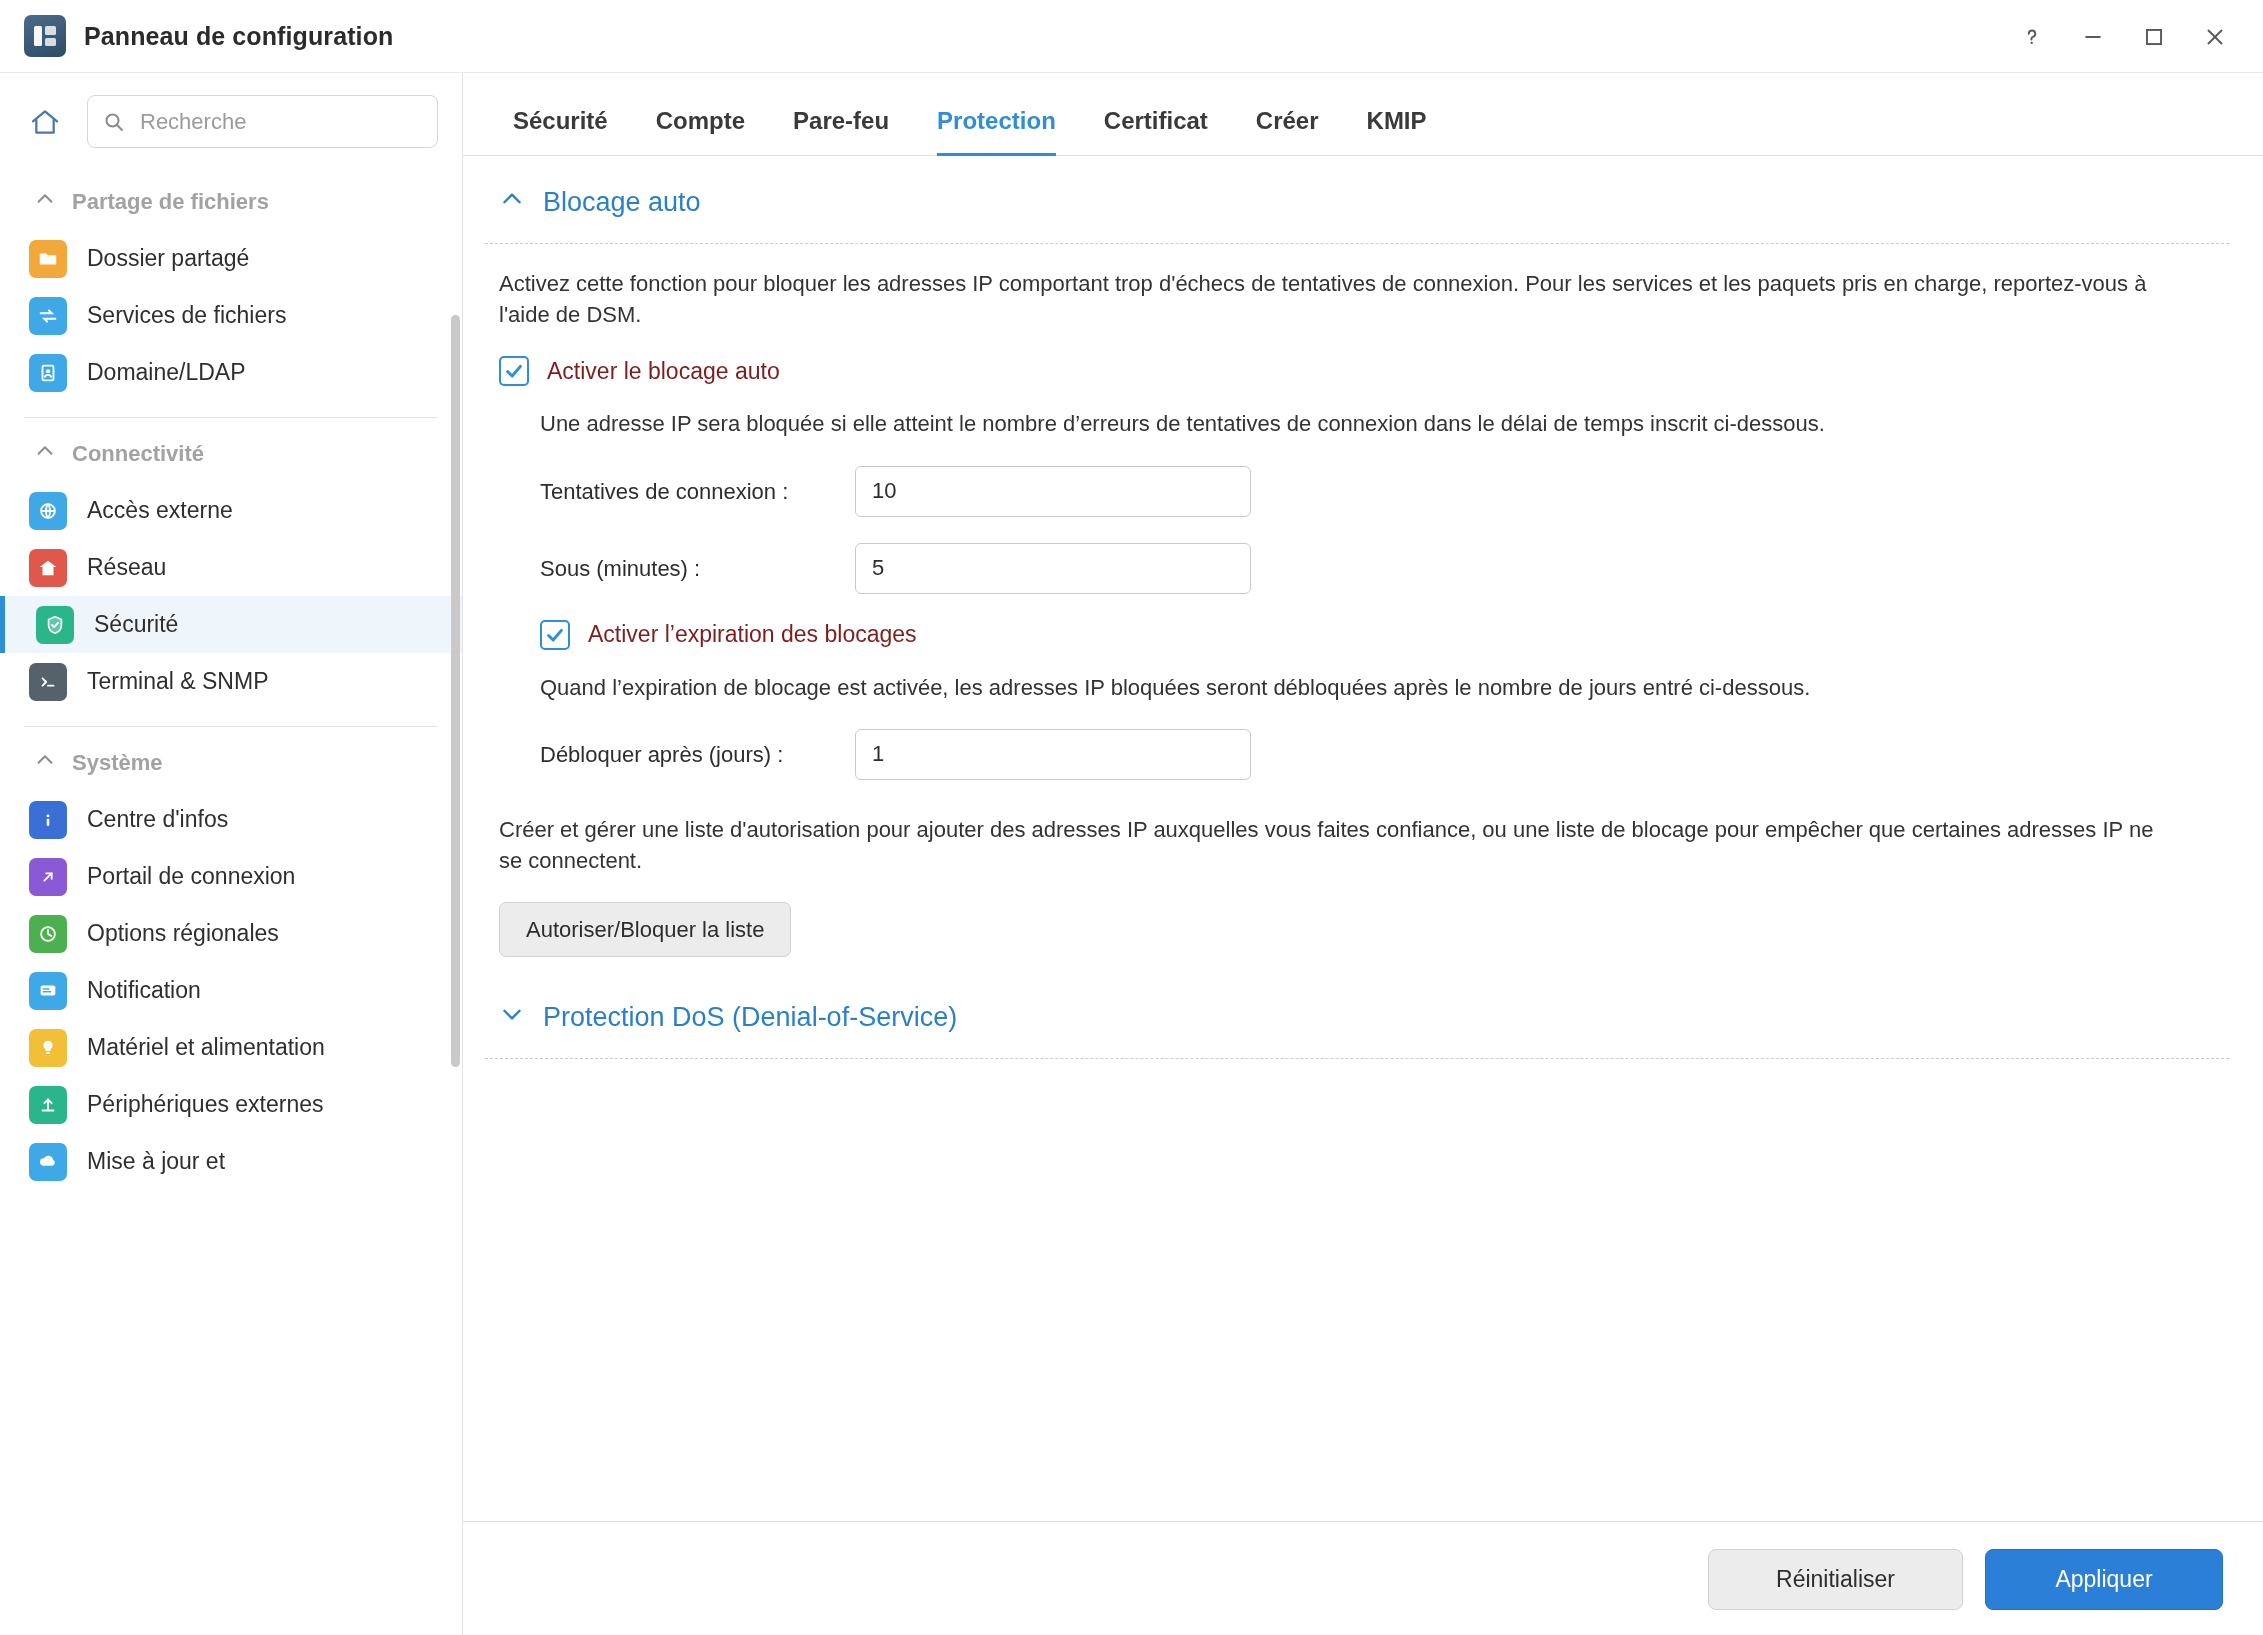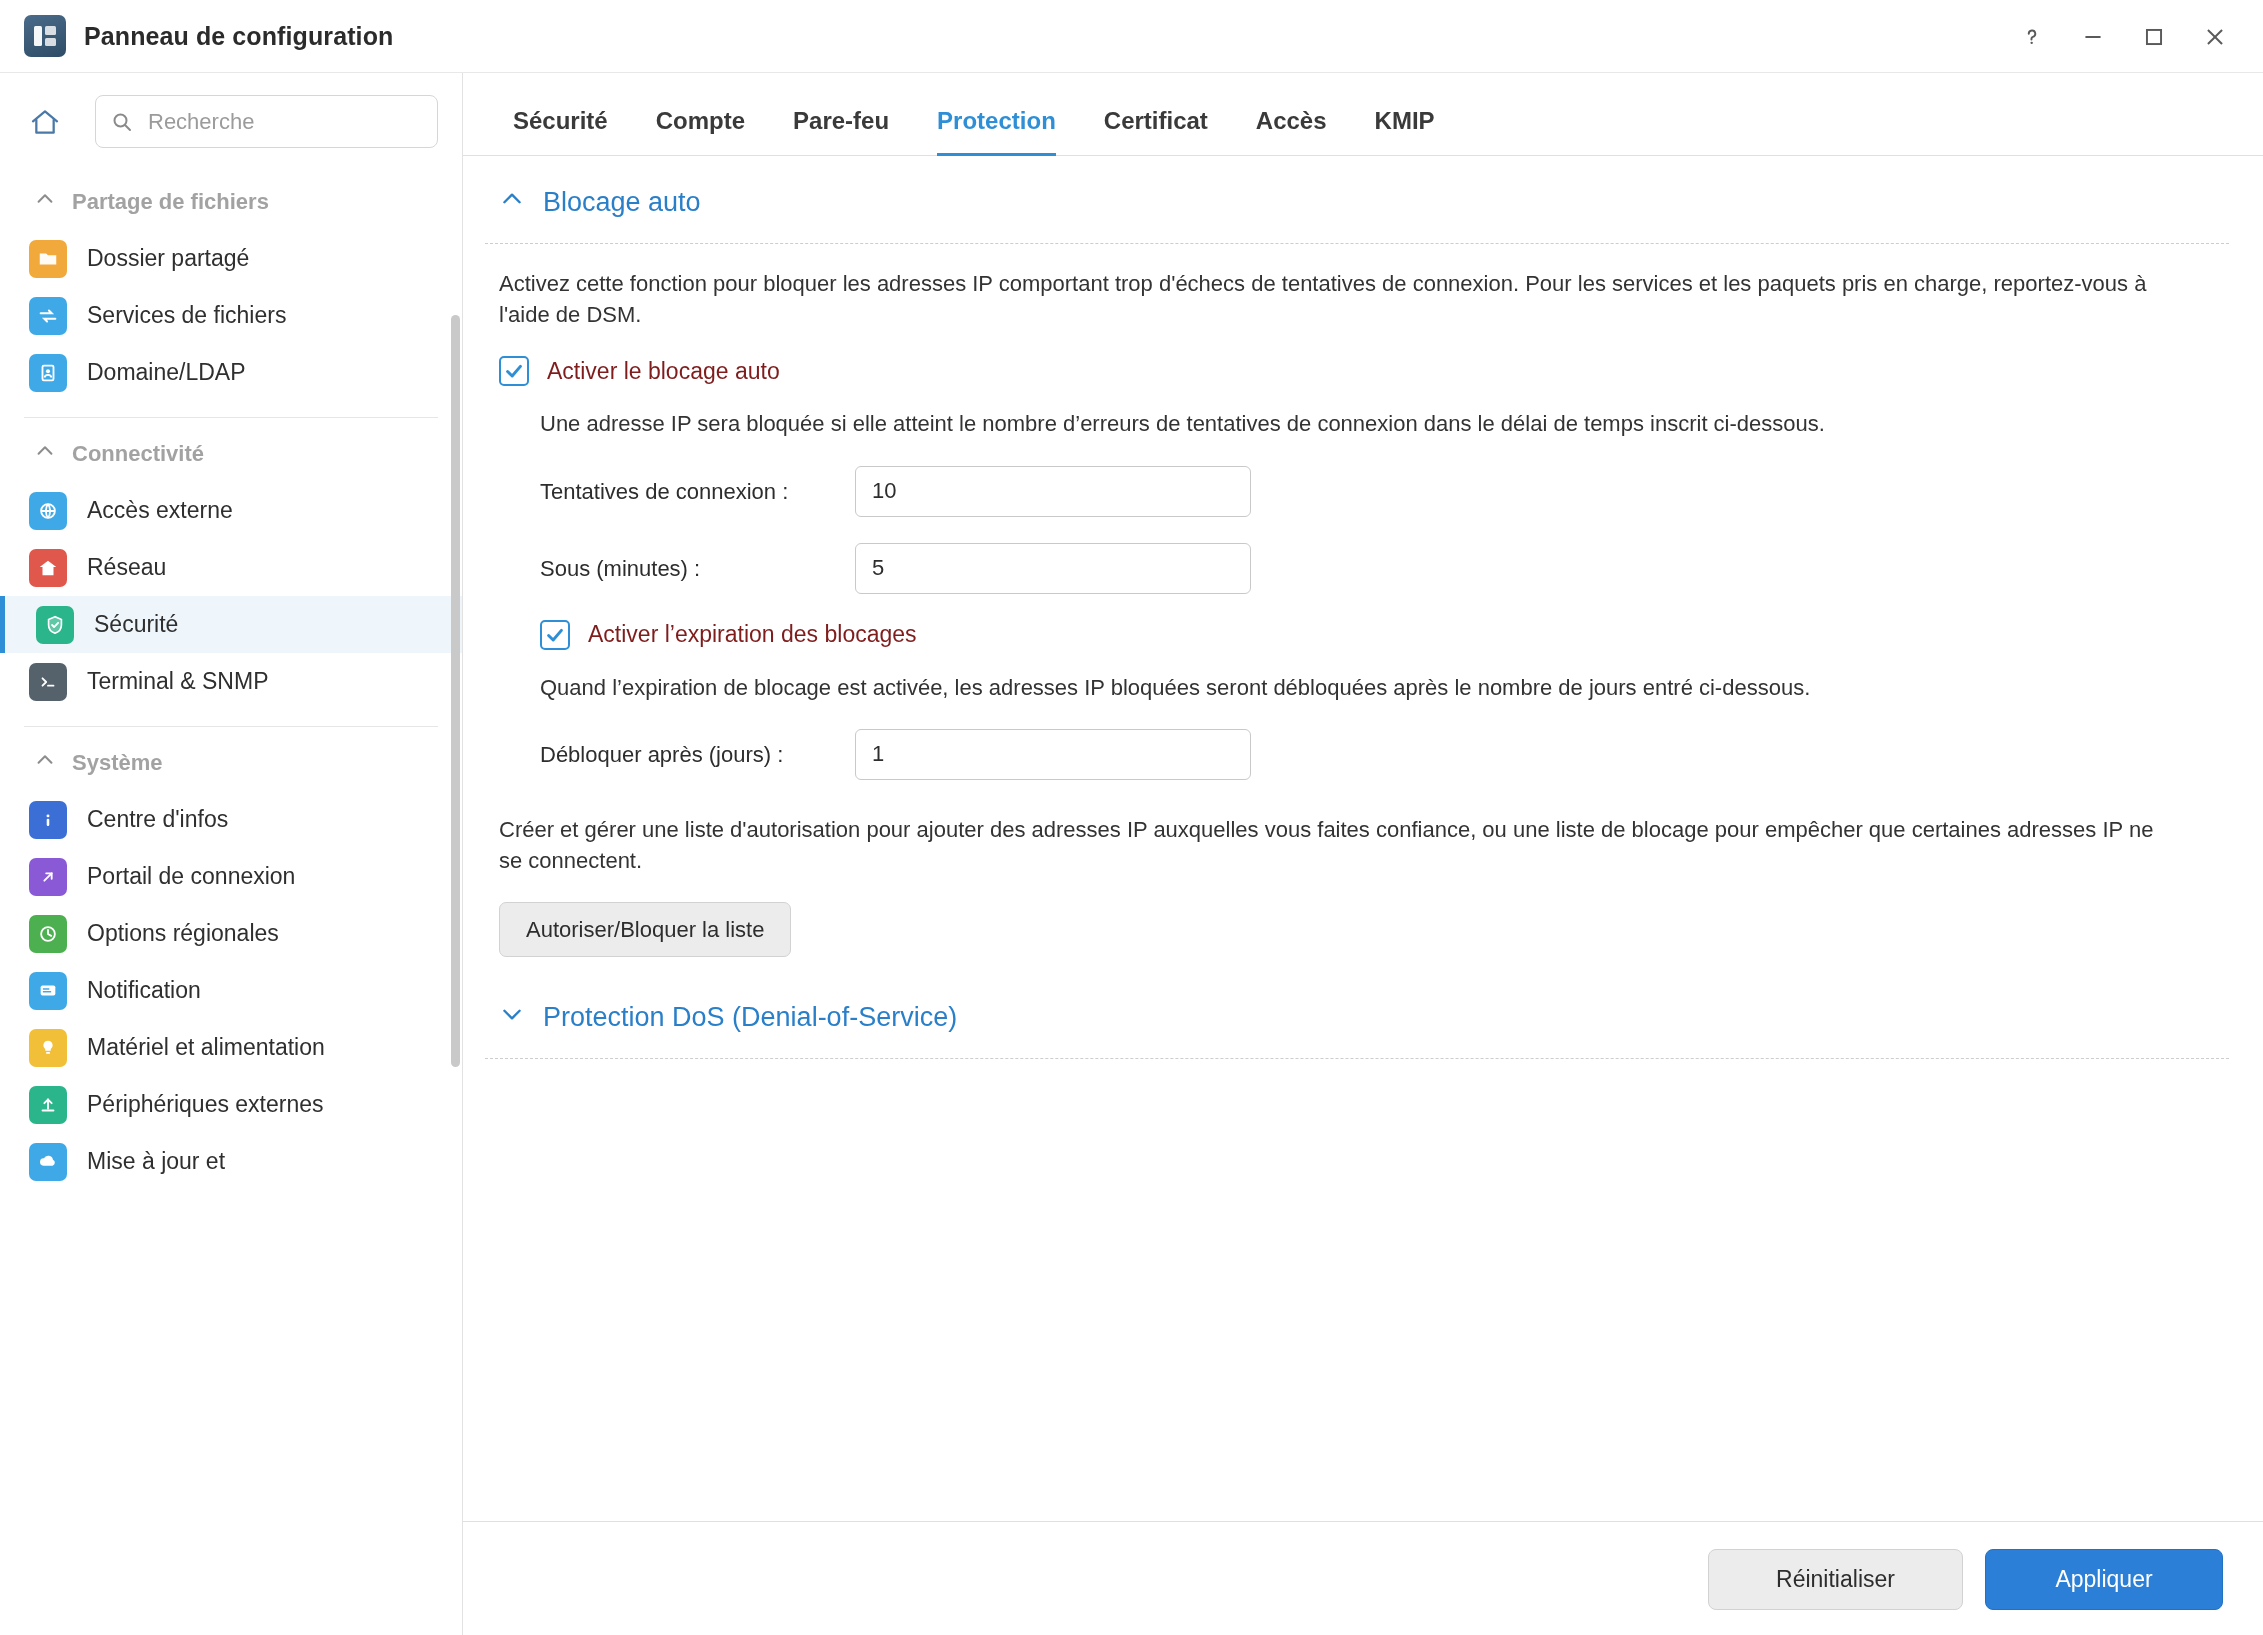--- a/index.html
+++ b/index.html
@@ -73,21 +73,21 @@
     flex: 0 0 463px;
     background: #ffffff;
     border-right: 1px solid #e2e2e2;
     position: relative;
     overflow: hidden;
   }
   .search-row {
     display: flex;
     align-items: center;
     padding: 22px 24px 18px 18px;
-    gap: 24px;
+    gap: 16px;
   }
   .home-btn {
     width: 53px; height: 53px;
     border-radius: 6px;
     display: flex; align-items: center; justify-content: center;
     background: #fff;
     flex: 0 0 auto;
   }
   .search-box {
     flex: 1 1 auto;
@@ -556,21 +556,21 @@
     </div>
 
     <div class="main">
 
       <div class="tabs">
         <div class="tab">Sécurité</div>
         <div class="tab">Compte</div>
         <div class="tab">Pare-feu</div>
         <div class="tab active">Protection</div>
         <div class="tab">Certificat</div>
-        <div class="tab">Accès</div>
+        <div class="tab">Créer</div>
         <div class="tab">KMIP</div>
       </div>
 
       <div class="content">
 
         
         <div class="section-header">
           <span>
             <svg width="26" height="26" viewBox="0 0 24 24" fill="none" stroke="#2a7fc9" stroke-width="2.2" stroke-linecap="round" stroke-linejoin="round">
                 <polyline points="5,15 12,8 19,15"></polyline>

